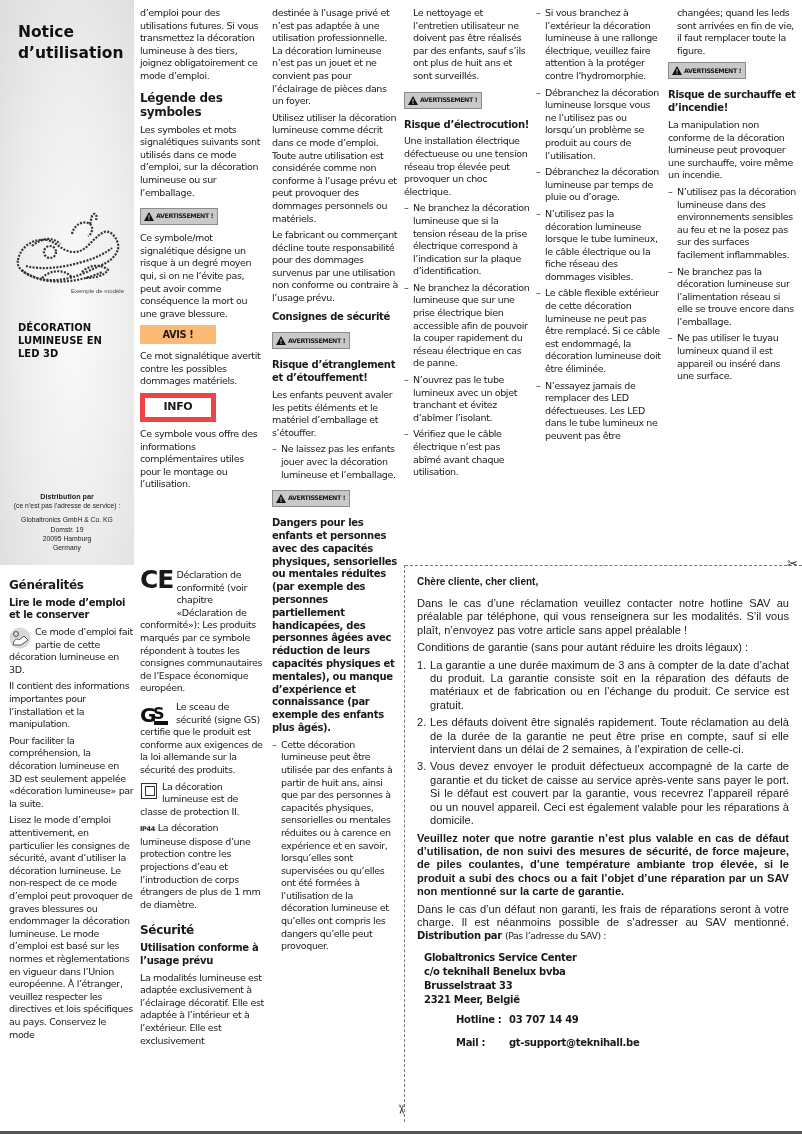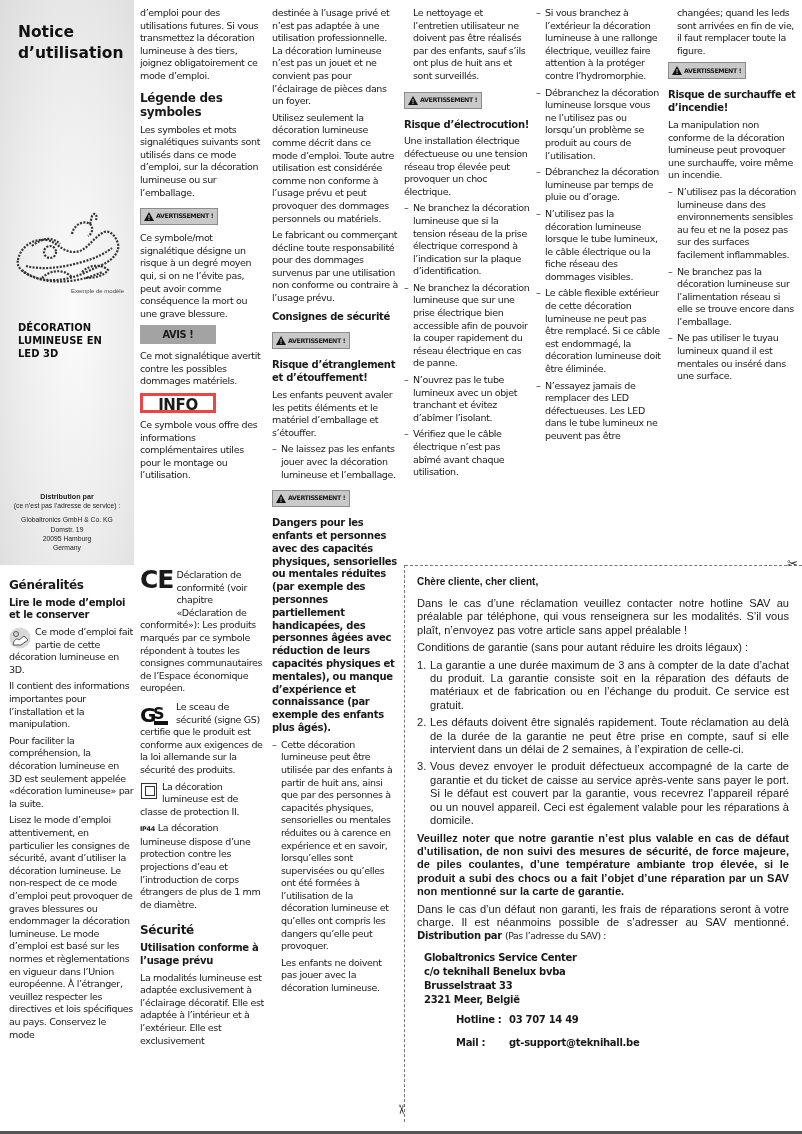--- a/index.html
+++ b/index.html
@@ -21,22 +21,22 @@
   .col { position: absolute; font-family: "DejaVu Sans", sans-serif; font-size: 9.5px; line-height: 12.6px; color: #1a1a1a; letter-spacing: -0.35px; }
   .col p { margin-bottom: 4px; }
   .col h2 { font-size: 12px; line-height: 14.5px; font-weight: bold; margin: 8px 0 4px; letter-spacing: -0.3px; }
   .col h3 { font-size: 10px; line-height: 12.8px; font-weight: bold; margin: 3px 0 4px; letter-spacing: -0.3px; }
   .col ul { list-style: none; }
   .col li { position: relative; padding-left: 9px; margin-bottom: 4px; }
   .col li::before { content: "–"; position: absolute; left: 0; top: 0; }
 
   .warn { display: inline-flex; align-items: center; gap: 2px; height: 17px; padding: 0 4px 0 3px; background: #c9c9c9; border: 1.5px solid #8c8c8c; font-size: 6.3px; font-weight: bold; letter-spacing: -0.4px; margin: 5px 0 7px; }
   .warn svg { width: 10px; height: 9px; }
-  .avis { width: 76px; height: 19px; background: #a3a3a3; font-weight: bold; text-align: center; line-height: 19px; font-size: 9.8px; margin: 5px 0 6px; }
-  .info { width: 76px; height: 20px; border: 3px solid #ef4444; font-weight: bold; text-align: center; line-height: 18px; font-size: 15px; margin: 5px 0 6px; }
+  .avis { width: 76px; height: 19px; background: #fdba74; font-weight: bold; text-align: center; line-height: 19px; font-size: 9.8px; margin: 5px 0 6px; }
+  .info { width: 76px; height: 29px; border: 5px solid #ef4444; font-weight: bold; text-align: center; line-height: 18px; font-size: 11px; margin: 5px 0 6px; }
 
   .sym-row { display: block; }
   .ce { float: left; font-family: "DejaVu Sans", sans-serif; font-weight: bold; font-size: 25px; line-height: 22px; margin: 0 3px 16px 0; letter-spacing: -1px; }
   .gs { float: left; width: 32px; height: 22px; margin: 3px 4px 0 0; }
   .cls2 { float: left; width: 16px; height: 16px; border: 1.5px solid #333; margin: 2px 5px 1px 1px; position: relative; }
   .cls2::after { content: ""; position: absolute; left: 2.5px; top: 2.5px; width: 8px; height: 8px; border: 1.2px solid #333; }
   .ip { font-size: 6.5px; font-weight: bold; margin-right: 3px; }
   .book { float: left; width: 22px; height: 22px; margin: 1px 4px 0 0; }
 
   .divider-h { position: absolute; left: 405px; right: 0; top: 565px; border-top: 1px dashed #777; }
@@ -151,21 +151,21 @@
   <p style="clear:both;">
     <span class="ip">IP44</span><span>La décoration lumineuse dispose d’une protection contre les projections d’eau et l’introduction de corps étrangers de plus de 1 mm de diamètre.</span>
   </p>
   <h2 style="margin-top:12px">Sécurité</h2>
   <h3>Utilisation conforme à l’usage prévu</h3>
   <p>La modalités lumineuse est adaptée exclusivement à l’éclairage décoratif. Elle est adaptée à l’intérieur et à l’extérieur. Elle est exclusivement</p>
 </div>
 
 <div class="col" style="left:272px; top:7px; width:126px;">
   <p>destinée à l’usage privé et n’est pas adaptée à une utilisation professionnelle. La décoration lumineuse n’est pas un jouet et ne convient pas pour l’éclairage de pièces dans un foyer.</p>
-  <p>Utilisez seulement la décoration lumineuse comme décrit dans ce mode d’emploi. Toute autre utilisation est considérée comme non conforme à l’usage prévu et peut provoquer des dommages personnels ou matériels.</p>
+  <p>Utilisez utiliser la décoration lumineuse comme décrit dans ce mode d’emploi. Toute autre utilisation est considérée comme non conforme à l’usage prévu et peut provoquer des dommages personnels ou matériels.</p>
   <p>Le fabricant ou commerçant décline toute responsabilité pour des dommages survenus par une utilisation non conforme ou contraire à l’usage prévu.</p>
   <h3 style="margin-top:6px">Consignes de sécurité</h3>
   <div class="warn">
     <svg viewBox="0 0 10 9">
         <path d="M5 0 L10 9 L0 9 Z" fill="#111"></path>
         <rect x="4.5" y="3" width="1" height="3.5" fill="#c9c9c9"></rect>
         <rect x="4.5" y="7" width="1" height="1" fill="#c9c9c9"></rect>
       </svg>
     <span>AVERTISSEMENT !</span>
   </div>
@@ -179,21 +179,20 @@
         <path d="M5 0 L10 9 L0 9 Z" fill="#111"></path>
         <rect x="4.5" y="3" width="1" height="3.5" fill="#c9c9c9"></rect>
         <rect x="4.5" y="7" width="1" height="1" fill="#c9c9c9"></rect>
       </svg>
     <span>AVERTISSEMENT !</span>
   </div>
   <h3>Dangers pour les enfants et personnes avec des capacités physiques, sensorielles ou mentales réduites (par exemple des personnes partiellement handicapées, des personnes âgées avec réduction de leurs capacités physiques et mentales), ou manque d’expérience et connaissance (par exemple des enfants plus âgés).</h3>
   <ul>
     <li>Cette décoration lumineuse peut être utilisée par des enfants à partir de huit ans, ainsi que par des personnes à capacités physiques, sensorielles ou mentales réduites ou à carence en expérience et en savoir, lorsqu’elles sont supervisées ou qu’elles ont été formées à l’utilisation de la décoration lumineuse et qu’elles ont compris les dangers qu’elle peut provoquer.</li>
   </ul>
-  <p style="padding-left:9px">Les enfants ne doivent pas jouer avec la décoration lumineuse.</p>
 </div>
 
 <div class="col" style="left:404px; top:7px; width:126px;">
   <p style="padding-left:9px">Le nettoyage et l’entretien utilisateur ne doivent pas être réalisés par des enfants, sauf s’ils ont plus de huit ans et sont surveillés.</p>
   <div class="warn">
     <svg viewBox="0 0 10 9">
         <path d="M5 0 L10 9 L0 9 Z" fill="#111"></path>
         <rect x="4.5" y="3" width="1" height="3.5" fill="#c9c9c9"></rect>
         <rect x="4.5" y="7" width="1" height="1" fill="#c9c9c9"></rect>
       </svg>
@@ -228,21 +227,21 @@
         <rect x="4.5" y="3" width="1" height="3.5" fill="#c9c9c9"></rect>
         <rect x="4.5" y="7" width="1" height="1" fill="#c9c9c9"></rect>
       </svg>
     <span>AVERTISSEMENT !</span>
   </div>
   <h3>Risque de surchauffe et d’incendie!</h3>
   <p>La manipulation non conforme de la décoration lumineuse peut provoquer une surchauffe, voire même un incendie.</p>
   <ul>
     <li>N’utilisez pas la décoration lumineuse dans des environnements sensibles au feu et ne la posez pas sur des surfaces facilement inflammables.</li>
     <li>Ne branchez pas la décoration lumineuse sur l’alimentation réseau si elle se trouve encore dans l’emballage.</li>
-    <li>Ne pas utiliser le tuyau lumineux quand il est mentales ou inséré dans une surface.</li>
+    <li>Ne pas utiliser le tuyau lumineux quand il est appareil ou inséré dans une surface.</li>
   </ul>
 </div>
 
 <div class="divider-h"></div>
 <div class="divider-v"></div>
 <div class="scissor-h">✂</div>
 <div class="scissor-v">✂</div>
 
 <div class="card">
   <h1>Chère cliente, cher client,</h1>

